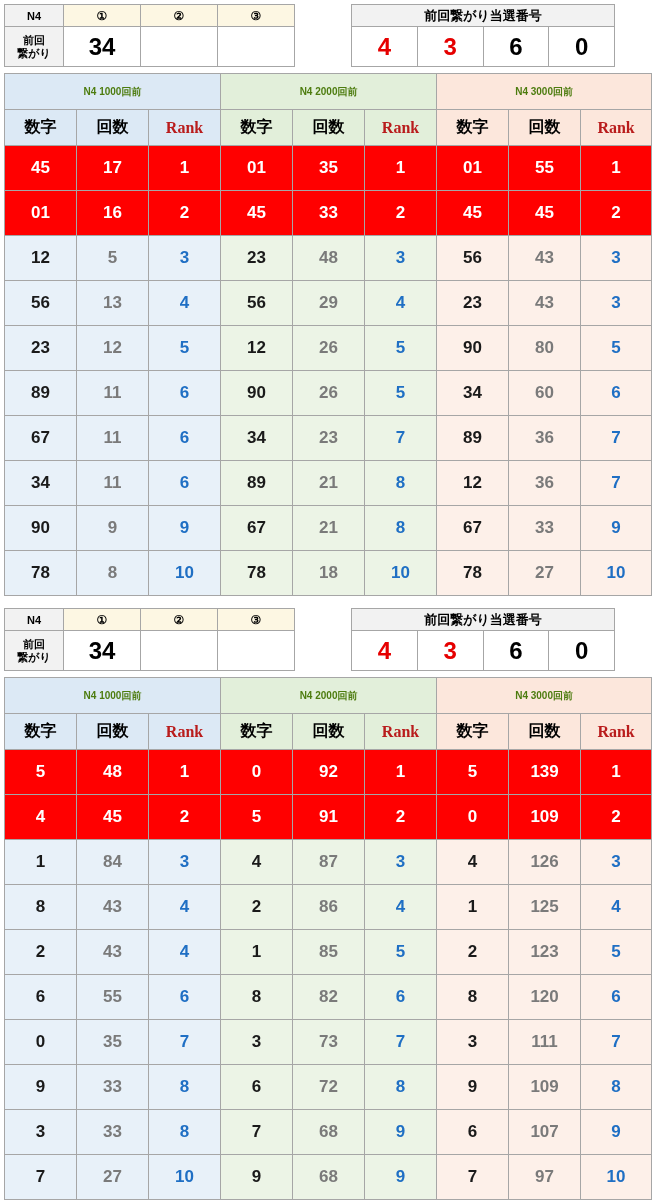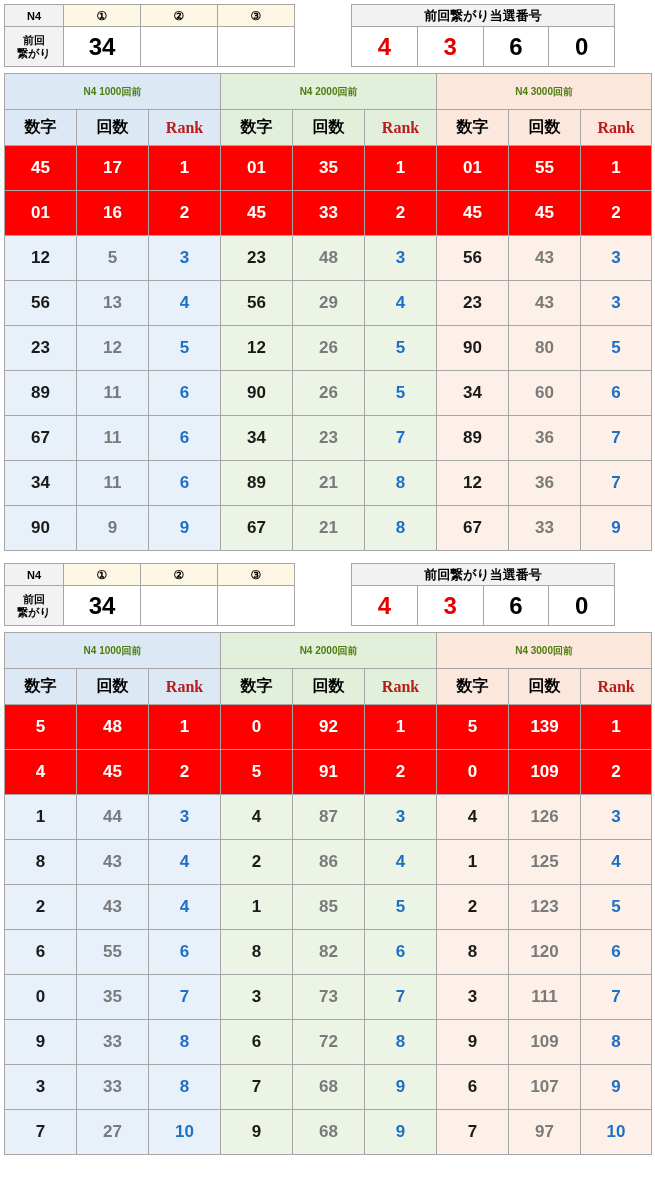--- a/index.html
+++ b/index.html
@@ -291,20 +291,31 @@
           <td class="body1 num-txt">90</td>
           <td class="body1 cnt-txt">9</td>
           <td class="body1 rank-txt">9</td>
           <td class="body2 num-txt">67</td>
           <td class="body2 cnt-txt">21</td>
           <td class="body2 rank-txt">8</td>
           <td class="body3 num-txt">67</td>
           <td class="body3 cnt-txt">33</td>
           <td class="body3 rank-txt">9</td>
         </tr>
+        <tr>
+          <td class="body1 num-txt">78</td>
+          <td class="body1 cnt-txt">8</td>
+          <td class="body1 rank-txt">10</td>
+          <td class="body2 num-txt">78</td>
+          <td class="body2 cnt-txt">18</td>
+          <td class="body2 rank-txt">10</td>
+          <td class="body3 num-txt">78</td>
+          <td class="body3 cnt-txt">27</td>
+          <td class="body3 rank-txt">10</td>
+        </tr>
       </tbody>
         </table>
     </div>
   </div>
 
   <div class="gap"></div>
 
   <div class="block">
     <div class="hdr-wrap">
       <div class="hdr-left">
@@ -390,21 +401,21 @@
           <td class="body1 rank-txt">2</td>
           <td class="body2 num-txt">5</td>
           <td class="body2 cnt-txt">91</td>
           <td class="body2 rank-txt">2</td>
           <td class="body3 num-txt">0</td>
           <td class="body3 cnt-txt">109</td>
           <td class="body3 rank-txt">2</td>
         </tr>
         <tr>
           <td class="body1 num-txt">1</td>
-          <td class="body1 cnt-txt">44</td>
+          <td class="body1 cnt-txt">84</td>
           <td class="body1 rank-txt">3</td>
           <td class="body2 num-txt">4</td>
           <td class="body2 cnt-txt">87</td>
           <td class="body2 rank-txt">3</td>
           <td class="body3 num-txt">4</td>
           <td class="body3 cnt-txt">126</td>
           <td class="body3 rank-txt">3</td>
         </tr>
         <tr>
           <td class="body1 num-txt">8</td>

